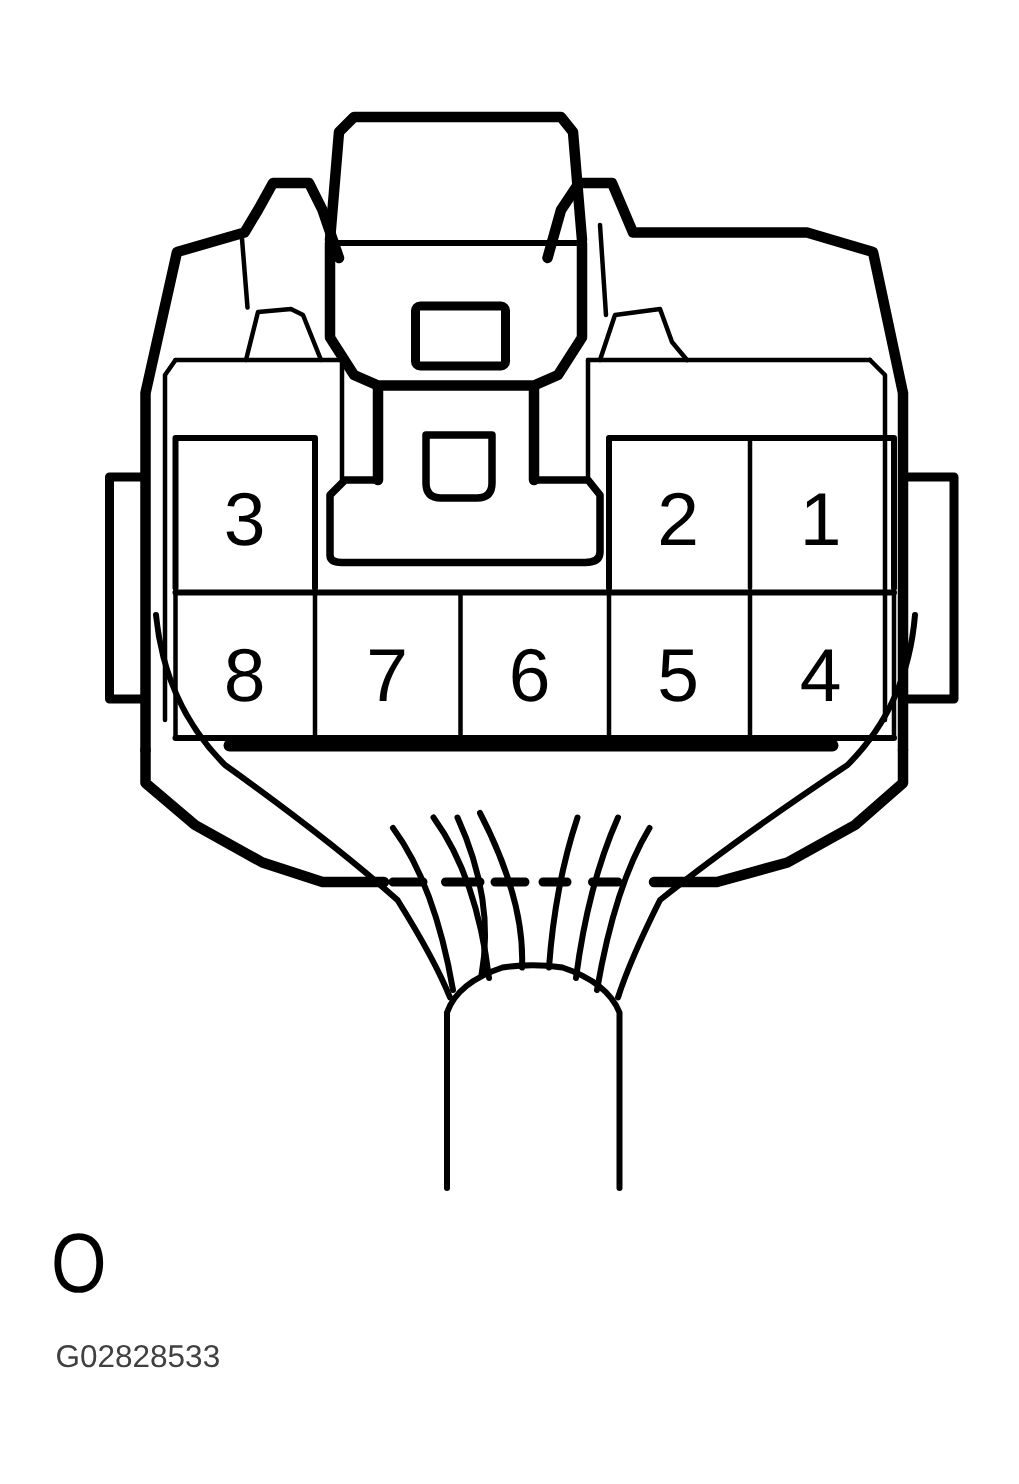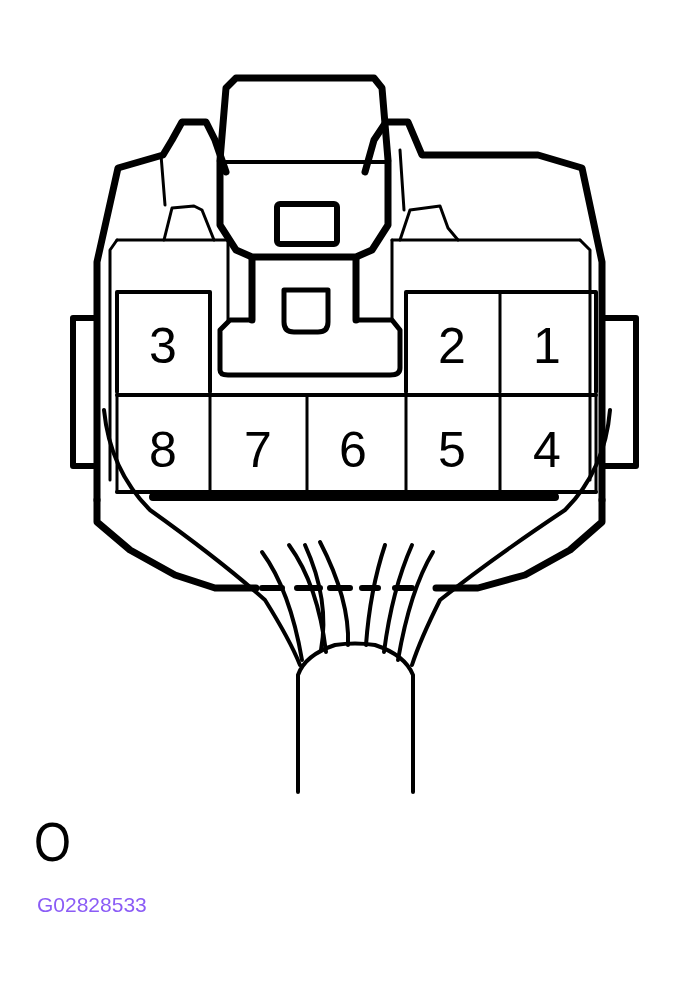--- a/index.html
+++ b/index.html
@@ -1,21 +1,21 @@
 <!DOCTYPE html>
 <html><head>
   <meta charset="utf-8">
   <style>
     html, body { margin: 0; padding: 0; background: #ffffff; }
     body { width: 679px; height: 989px; position: relative; overflow: hidden; font-family: "Liberation Sans", sans-serif; }
     #diagram { position: absolute; left: 0; top: 0; width: 679px; height: 989px; }
     .stk { fill: none; stroke: #000; stroke-linejoin: round; stroke-linecap: round; }
     .pin-num { font-family: "Liberation Sans", sans-serif; font-size: 50px; fill: #000; text-anchor: middle; dominant-baseline: central; }
     #view-label { position: absolute; left: 34px; top: 812px; font-family: "Liberation Sans", sans-serif; font-size: 56px; line-height: 60px; color: #000; transform: scaleX(0.85); transform-origin: left top; }
-    #figure-id { position: absolute; left: 37px; top: 893px; font-family: "Liberation Sans", sans-serif; font-size: 21px; line-height: 24px; color: #8b5cf6; text-align: center; }
+    #figure-id { position: absolute; left: 37px; top: 893px; font-family: "Liberation Sans", sans-serif; font-size: 21px; line-height: 24px; color: #404040; text-align: center; }
   </style>
 </head>
 <body>
 
 <svg id="diagram" viewBox="0 0 679 989" xmlns="http://www.w3.org/2000/svg">
 
   <g>
     <path class="stk" stroke-width="7" d="M97,500 L97,262 L118,168 L163,155 L172,140 L182,122 L206,122 L215,140 L226,172"></path>
     <path class="stk" stroke-width="7" d="M602,500 L602,262 L582,168 L538,155 L422,155 L408,122 L386,122 L374,140 L365,172"></path>
 

